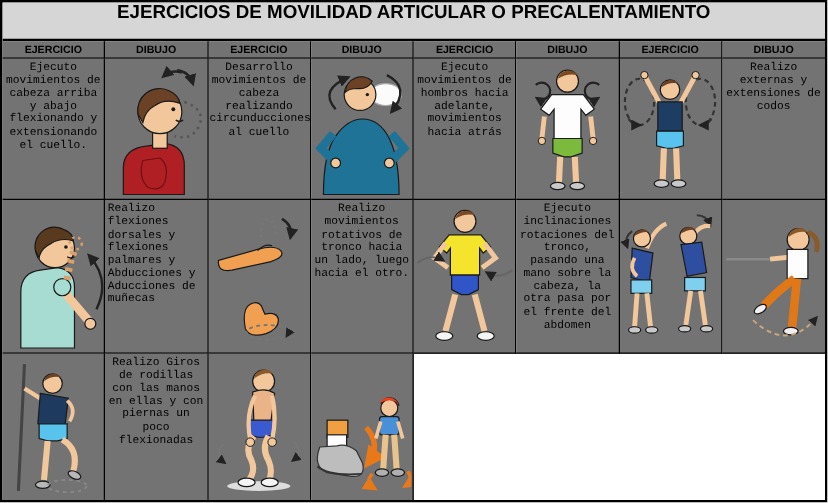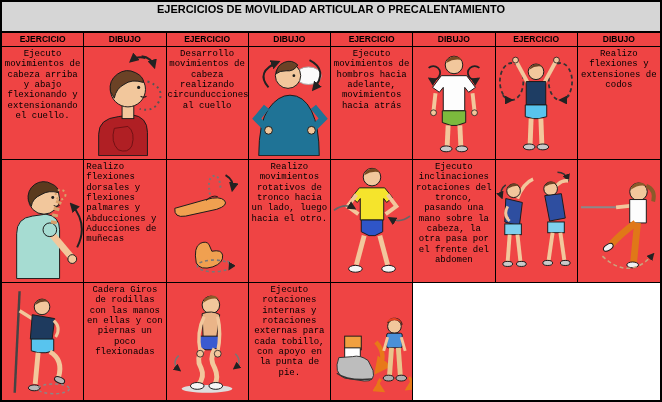--- a/index.html
+++ b/index.html
@@ -7,30 +7,30 @@
     width:662px; height:402px; box-sizing:border-box;
     border:2px solid #000; background:#fff;
     font-family:"Liberation Sans", sans-serif; color:#000;
     overflow:hidden;
   }
   .title-block {
     height:28px; box-sizing:content-box;
     background:#d6d6d6; border-bottom:2px solid #000;
     text-align:center; font-weight:bold; padding-top:1px;
   }
-  .title-line { font-size:11px; line-height:13.5px; letter-spacing:0; }
+  .title-line { font-size:15px; line-height:13.5px; letter-spacing:0; }
   .grid {
     display:grid;
     grid-template-columns:repeat(8, 1fr);
     grid-template-rows:14px 113px 123px 1fr;
     height:367px;
   }
   .cell {
     border-right:1px solid #000; border-bottom:1px solid #000;
-    box-sizing:border-box; overflow:hidden; background:#ef4444;
+    box-sizing:border-box; overflow:hidden; background:#737373;
   }
   .grid > .cell:nth-child(8n) { border-right:none; }
   .grid > .cell:nth-child(n+25) { border-bottom:none; }
   .hcell {
     font-weight:bold; font-size:8.5px; text-align:center; line-height:13px;
   }
   .tcell {
     font-size:9px; line-height:1.15; text-align:center; padding:2px 1px 0 1px;font-family:Liberation Mono, monospace;
   }
   .tcell.left { text-align:left; padding-left:2px; }
@@ -132,21 +132,21 @@
         <path d="M34,20 a8,8 0 0 1 14,-3 q-7,-2 -14,3 z" fill="#6b4226"></path>
         <path d="M31,32 h20 v24 h-20 z" fill="#1e3d63" stroke="#1a1a1a"></path>
         <path d="M30,56 h22 v12 l-8,2 h-6 l-8,-2 z" fill="#58c4ee" stroke="#1a1a1a"></path>
         <line x1="36" y1="70" x2="35" y2="96" stroke="#f2c79c" stroke-width="5"></line>
         <line x1="46" y1="70" x2="47" y2="96" stroke="#f2c79c" stroke-width="5"></line>
         <ellipse cx="34" cy="99" rx="6" ry="3" fill="#c9c9c9" stroke="#1a1a1a"></ellipse>
         <ellipse cx="48" cy="99" rx="6" ry="3" fill="#c9c9c9" stroke="#1a1a1a"></ellipse>
       </svg>
     </div>
 
-    <div class="cell tcell">Realizo flexiones y extensiones de codos</div>
+    <div class="cell tcell">Realizo externas y extensiones de codos</div>
     <div class="cell dcell">
       <svg class="draw" width="80" height="116" viewBox="0 0 82 118" aria-label="Persona de perfil con camisa aguamarina flexionando el codo, antebrazo punteado y flecha curva">
         <path d="M14,118 v-46 q0,-16 16,-18 l14,-2 q14,2 14,16 v50 z" fill="#a6dcd2" stroke="#1a1a1a"></path>
         <circle cx="42" cy="36" r="16" fill="#f2c79c" stroke="#1a1a1a"></circle>
         <path d="M26,38 a16,16 0 0 1 24,-17 q7,3 7,9 q-10,-3 -18,2 q-9,4 -10,12 z" fill="#5a3a1e" stroke="#1a1a1a"></path>
         <circle cx="51" cy="35" r="1.5" fill="#1a1a1a"></circle>
         <path d="M52,43 q3,2 6,0" stroke="#1a1a1a" fill="none" stroke-width="1.1"></path>
         <path d="M48,70 l22,26" stroke="#f2c79c" stroke-width="7"></path>
         <circle cx="71" cy="98" r="4.5" fill="#f2c79c" stroke="#1a1a1a"></circle>
         <circle cx="48" cy="68" r="7" fill="#a6dcd2" stroke="#1a1a1a"></circle>
@@ -235,41 +235,40 @@
         <path d="M30,28 l23,4 -3,24 -22,-3 z" fill="#1e3a5e" stroke="#1a1a1a"></path>
         <path d="M52,34 q8,7 2,17" stroke="#f2c79c" stroke-width="3" fill="none"></path>
         <path d="M29,53 h23 v12 l-8,2 h-8 l-7,-2 z" fill="#58c4ee" stroke="#1a1a1a"></path>
         <line x1="36" y1="67" x2="33" y2="99" stroke="#f2c79c" stroke-width="5"></line>
         <path d="M48,66 q14,8 9,26" stroke="#f2c79c" stroke-width="5" fill="none"></path>
         <ellipse cx="32" cy="103" rx="6" ry="3" fill="#b8b8b8" stroke="#1a1a1a"></ellipse>
         <ellipse cx="58" cy="95" rx="5.5" ry="3" fill="#b8b8b8" stroke="#1a1a1a" transform="rotate(24 58 95)"></ellipse>
         <ellipse cx="52" cy="104" rx="16" ry="5" fill="none" stroke="#888" stroke-width="1.5" stroke-dasharray="3 3"></ellipse>
       </svg>
     </div>
-    <div class="cell tcell">Cadera Giros de rodillas con las manos en ellas y con piernas un poco flexionadas</div>
+    <div class="cell tcell">Realizo Giros de rodillas con las manos en ellas y con piernas un poco flexionadas</div>
     <div class="cell dcell">
       <svg class="draw" width="80" height="110" viewBox="0 0 82 112" aria-label="Persona agachada con camiseta beige y pantaloneta azul, manos en las rodillas, flechas de giro a los lados">
         <ellipse cx="41" cy="104" rx="26" ry="4" fill="#dddddd"></ellipse>
         <circle cx="45" cy="18" r="9" fill="#f2c79c" stroke="#1a1a1a"></circle>
         <path d="M37,16 a9,9 0 0 1 16,-4 q-8,-2 -16,4 z" fill="#8a5a2a"></path>
         <path d="M36,27 q10,-4 18,1 l-3,23 h-14 z" fill="#eab488" stroke="#1a1a1a"></path>
         <path d="M33,50 h20 v12 l-7,2 h-6 l-7,-2 z" fill="#3a5ad0" stroke="#1a1a1a"></path>
         <path d="M37,63 q-8,10 -2,20 q4,9 -3,17" stroke="#f2c79c" stroke-width="5" fill="none"></path>
         <path d="M49,63 q-6,10 0,20 q4,9 0,17" stroke="#f2c79c" stroke-width="5" fill="none"></path>
         <path d="M38,30 q-8,16 -4,36" stroke="#f2c79c" stroke-width="3.5" fill="none"></path>
         <path d="M52,30 q4,18 0,36" stroke="#f2c79c" stroke-width="3.5" fill="none"></path>
         <circle cx="34" cy="68" r="3.5" fill="#f2c79c" stroke="#1a1a1a" stroke-width="0.8"></circle>
         <circle cx="52" cy="68" r="3.5" fill="#f2c79c" stroke="#1a1a1a" stroke-width="0.8"></circle>
         <ellipse cx="31" cy="101" rx="7" ry="3.5" fill="#f5f5f5" stroke="#1a1a1a"></ellipse>
         <ellipse cx="50" cy="101" rx="7" ry="3.5" fill="#f5f5f5" stroke="#1a1a1a"></ellipse>
         <path d="M12,70 q-8,8 1,15" stroke="#777" stroke-width="1.6" fill="none" marker-end="url(#ab)"></path>
         <path d="M70,68 q8,8 -1,15" stroke="#777" stroke-width="1.6" fill="none" marker-end="url(#ab)"></path>
       </svg>
     </div>
-    <div class="cell tcell">Ejecuto rotaciones internas y rotaciones externas para cada tobillo, con apoyo en la punta de pie.</div>
     <div class="cell dcell">
       <svg class="draw" width="80" height="110" viewBox="0 0 82 112" aria-label="Zapato grande gris con flecha naranja y figura de cabello rojo con camiseta azul y pantalon beige con flechas naranjas en los tobillos">
         <rect x="13" y="50" width="17" height="14" fill="#f0a040" stroke="#1a1a1a"></rect>
         <rect x="13" y="62" width="16" height="11" fill="#ffffff" stroke="#1a1a1a"></rect>
         <path d="M7,72 q-6,16 6,21 l20,3 q12,1 9,-11 l-5,-10 q-8,-6 -16,-4 l-14,1 z" fill="#bdbdbd" stroke="#333"></path>
         <path d="M5,88 q10,8 36,6" stroke="#333" stroke-width="1.5" fill="none"></path>
         <path d="M45,56 q13,14 1,30" stroke="#e87818" stroke-width="4.5" fill="none" marker-end="url(#ao)"></path>
         <path d="M57,36 a8,8 0 0 1 15,2 q-8,-4 -15,-2 z" fill="#e8401f" stroke="#1a1a1a" stroke-width="0.8"></path>
         <circle cx="64" cy="40" r="7" fill="#f2c79c" stroke="#1a1a1a"></circle>
         <path d="M56,36 a8,8 0 0 1 14,-1 q-7,-3 -14,1 z" fill="#e8401f"></path>

